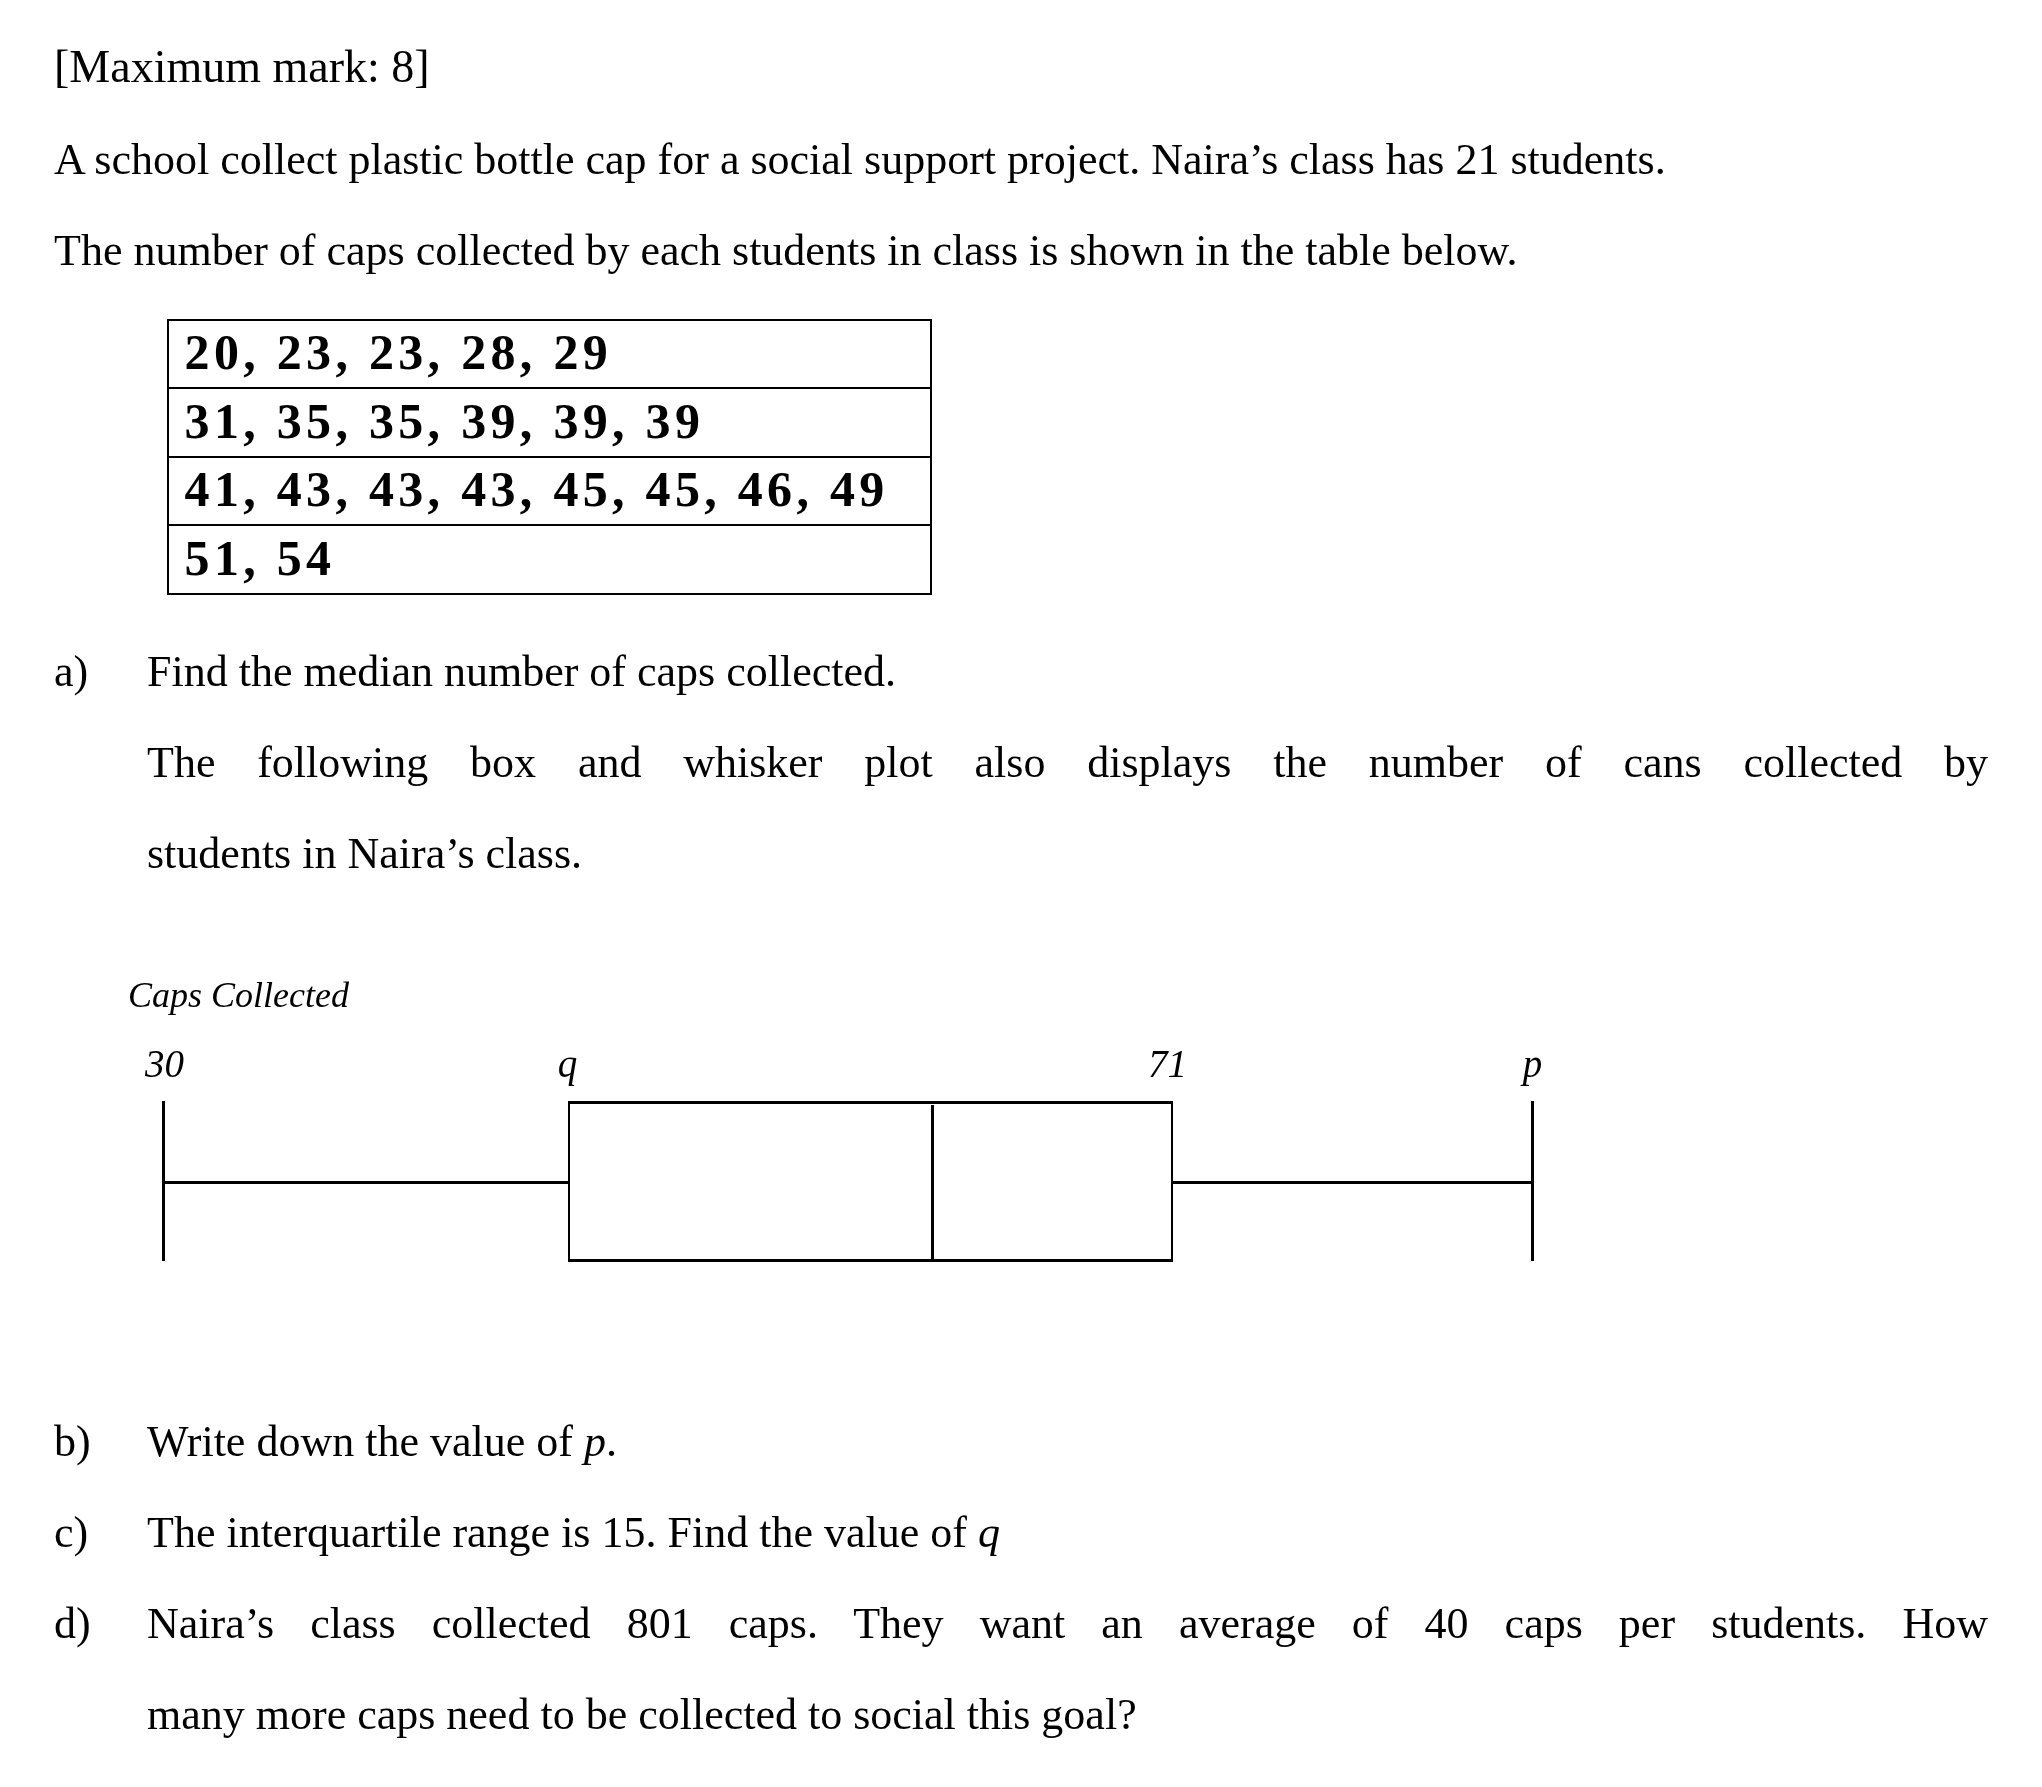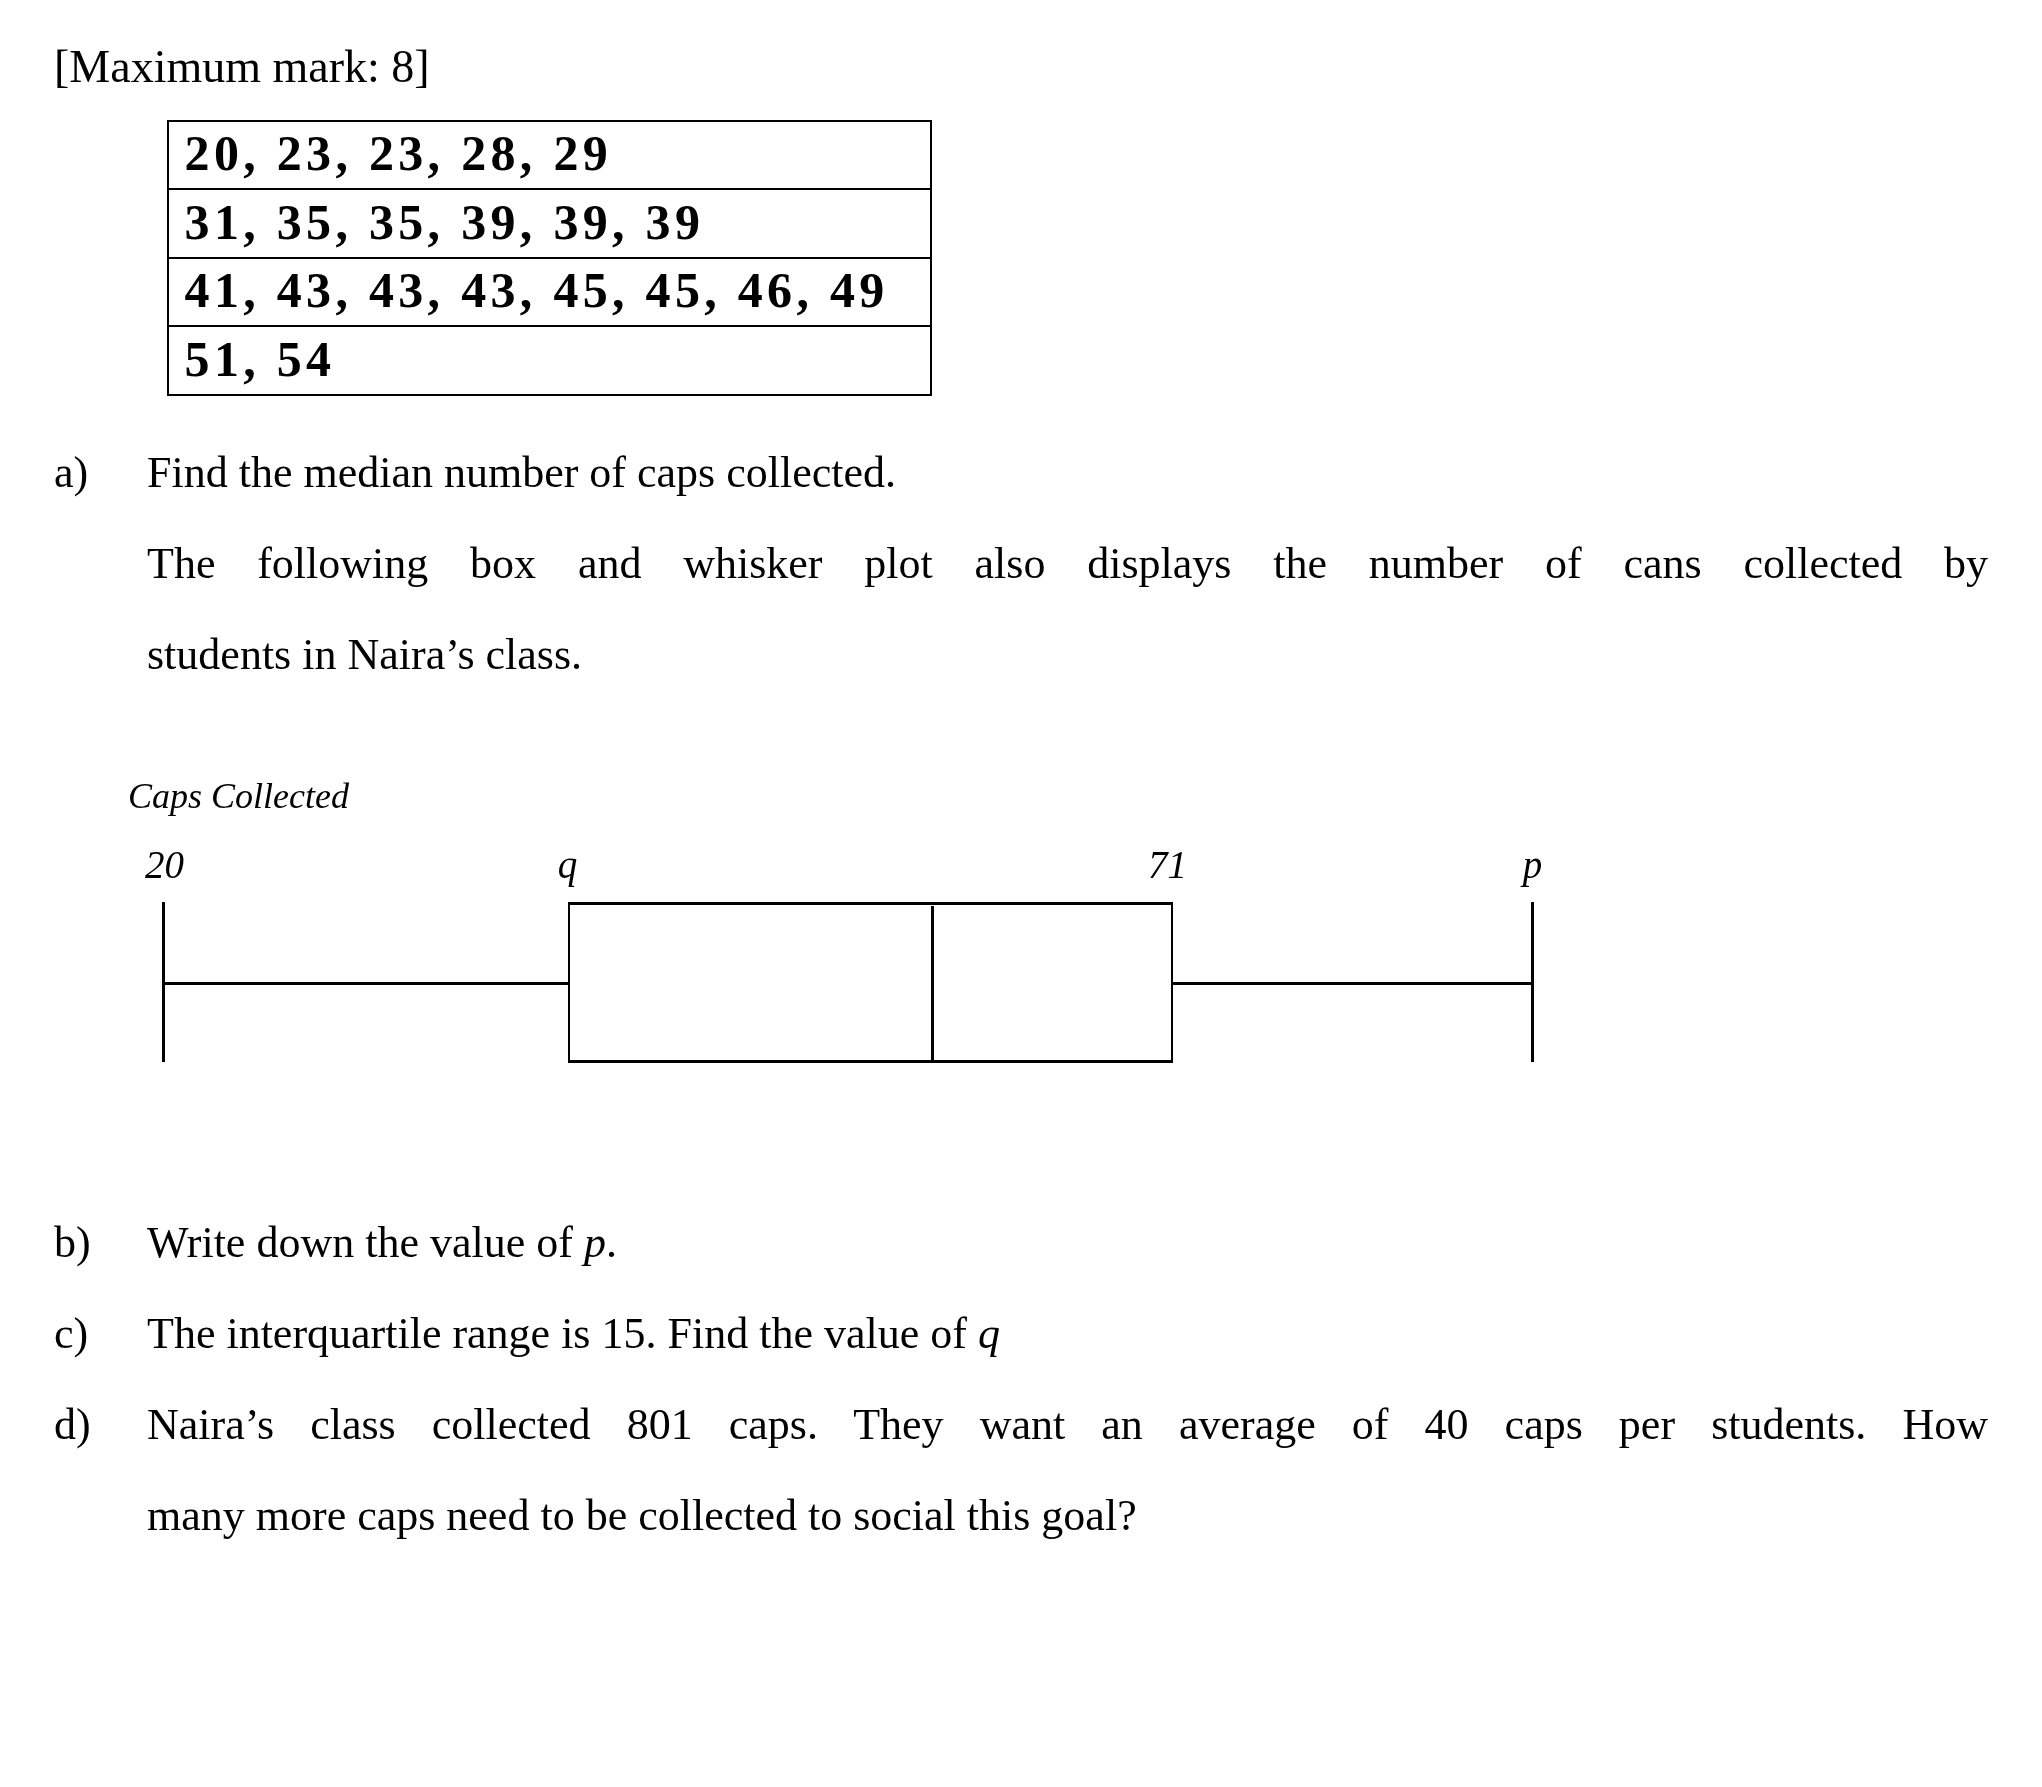--- a/index.html
+++ b/index.html
@@ -138,20 +138,24 @@
   .whisker-left  { left: 110px;  width: 404px; }
   .whisker-right { left: 1119px; width: 360px; }
 </style>
 </head>
 <body>
 
 <div class="page">
 
   <div class="maxmark">[Maximum mark: 8]</div>
 
+  <div class="intro">
+    <div class="line-nowrap">A school collect plastic bottle cap for a social support project. Naira’s class has 21 students.</div>
+    <div class="line-nowrap">The number of caps collected by each students in class is shown in the table below.</div>
+  </div>
 
   <table class="caps-table">
     <tbody>
       <tr>
         <td>20, 23, 23, 28, 29</td>
       </tr>
       <tr>
         <td>31, 35, 35, 39, 39, 39</td>
       </tr>
       <tr>
@@ -168,21 +172,21 @@
     <div class="part-body">
       <div class="line-nowrap">Find the median number of caps collected.</div>
       <div class="justified">The following box and whisker  plot also displays the number of cans collected by</div>
       <div class="line-nowrap">students in Naira’s class.</div>
     </div>
   </div>
 
   <div class="plot">
     <div class="plot-title">Caps Collected</div>
 
-    <div class="plot-label lab-min">20</div>
+    <div class="plot-label lab-min">30</div>
     <div class="plot-label lab-q1">q</div>
     <div class="plot-label lab-q3">71</div>
     <div class="plot-label lab-max">p</div>
 
     <div class="bp-tick tick-min"></div>
     <div class="bp-whisker whisker-left"></div>
     <div class="bp-box"></div>
     <div class="bp-median"></div>
     <div class="bp-whisker whisker-right"></div>
     <div class="bp-tick tick-max"></div>

